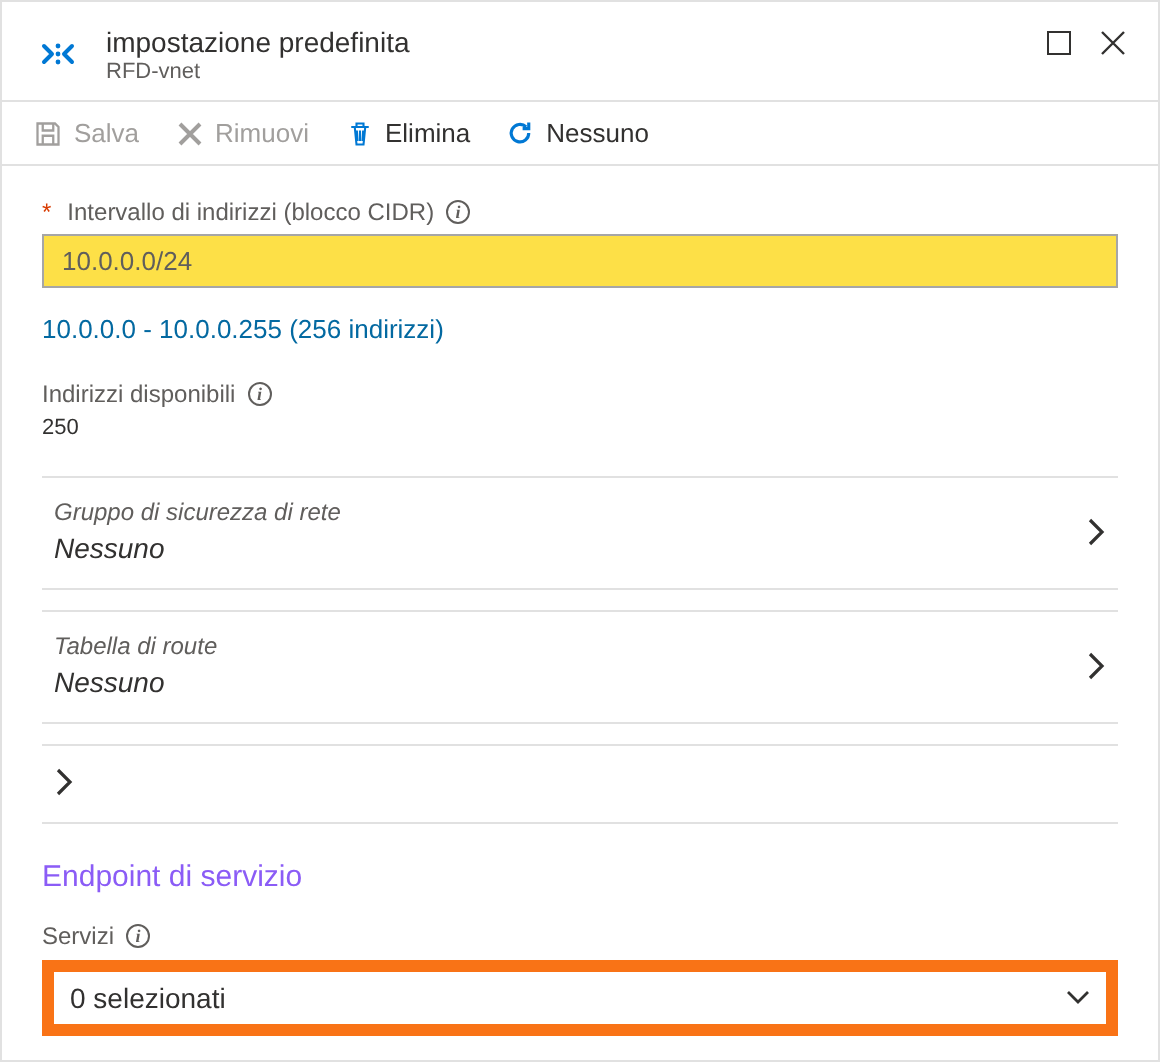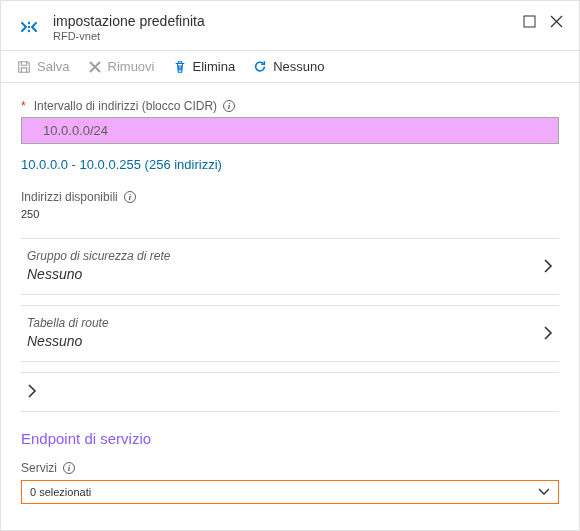--- a/index.html
+++ b/index.html
@@ -54,24 +54,24 @@
   .info-dot {
     width: 12px; height: 12px; border-radius: 50%;
     border: 1px solid #605e5c;
     display: inline-flex; align-items:center; justify-content:center;
     font-size: 9px; font-style: italic; font-weight: bold;
     color: #605e5c; line-height:1;
     font-family: Georgia, serif;
   }
   .text-input {
     width: 100%;
-    padding: 5px 21px;
+    padding: 5px 9px;
     font-size: 13px;
     border: 1px solid #a6a6a6;
-    background: #f0abfc;
+    background: #fde047;
     color: #605e5c;
   }
   .helper { font-size: 13px; color: #0369a1; margin-top: 13px; }
   .block { margin-bottom: 18px; }
   .readonly-val { font-size: 11px; color: #323130; margin-top: 3px; }
   .card {
     border-top: 1px solid #e1e1e1;
     border-bottom: 1px solid #e1e1e1;
     padding: 10px 6px 12px 6px;
     margin-bottom: 10px;
@@ -87,23 +87,23 @@
   .card-value { font-size: 14px; color: #323130; margin-top: 3px; }
   .chev { color: #323130; }
   .section-title {
     font-size: 15px;
     color: #8b5cf6;
     margin-top: 18px;
     margin-bottom: 14px;
   }
   .select {
     width: 100%;
-    border: 1px solid #f97316;
+    border: 6px solid #f97316;
     padding: 5px 8px;
-    font-size: 11px;
+    font-size: 14px;
     display: flex;
     justify-content: space-between;
     align-items: center;
     cursor: pointer;
     background: #fff;
   }
   svg { display: block; }
 </style>
 </head>
 <body>

